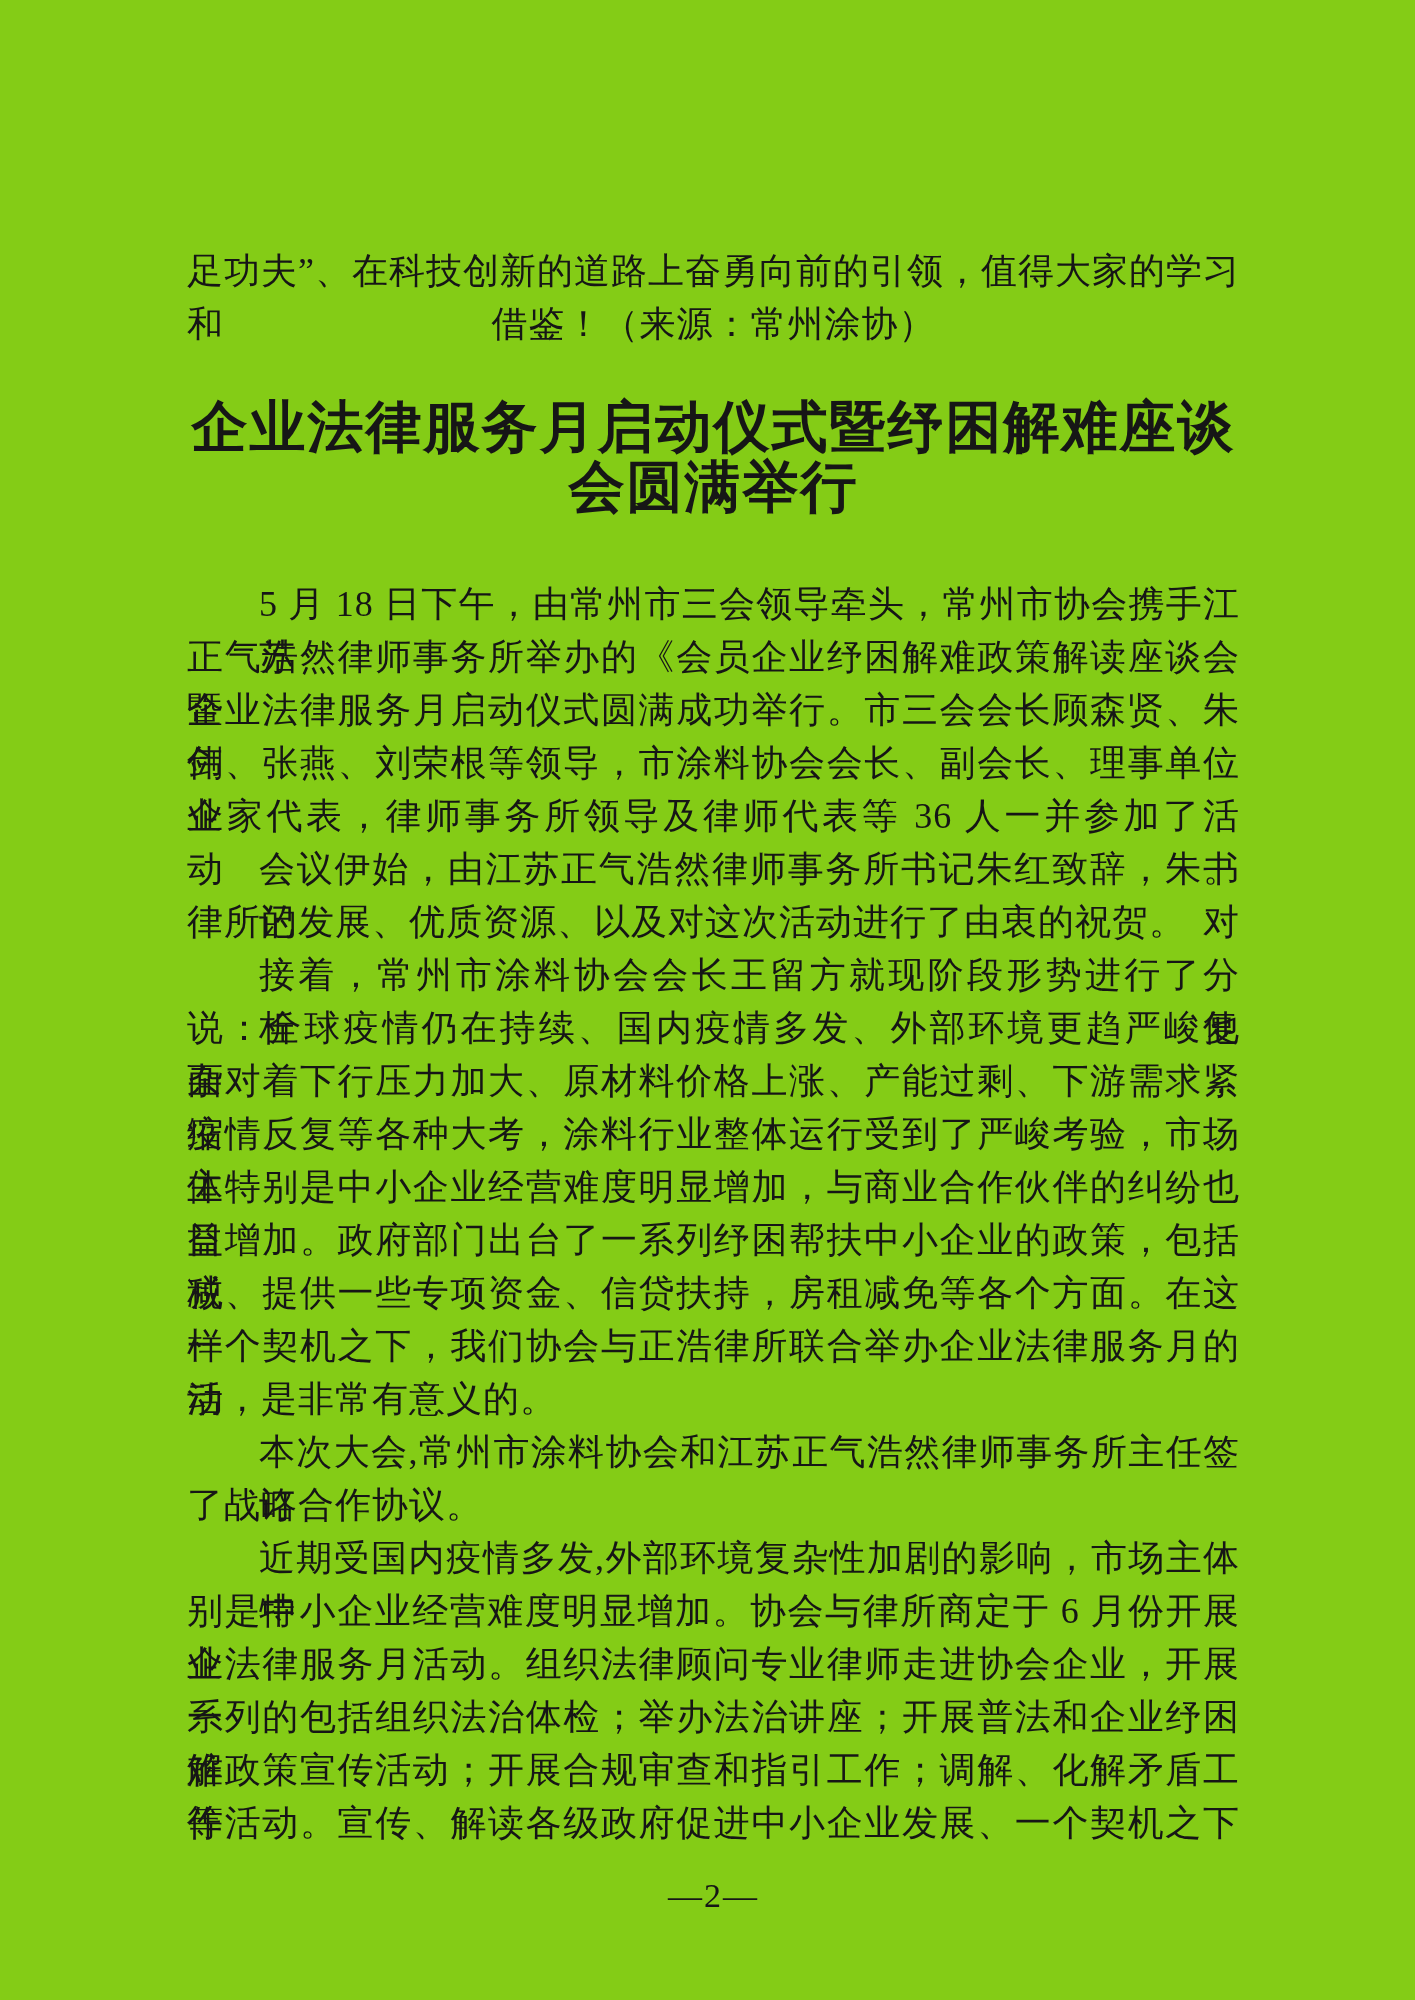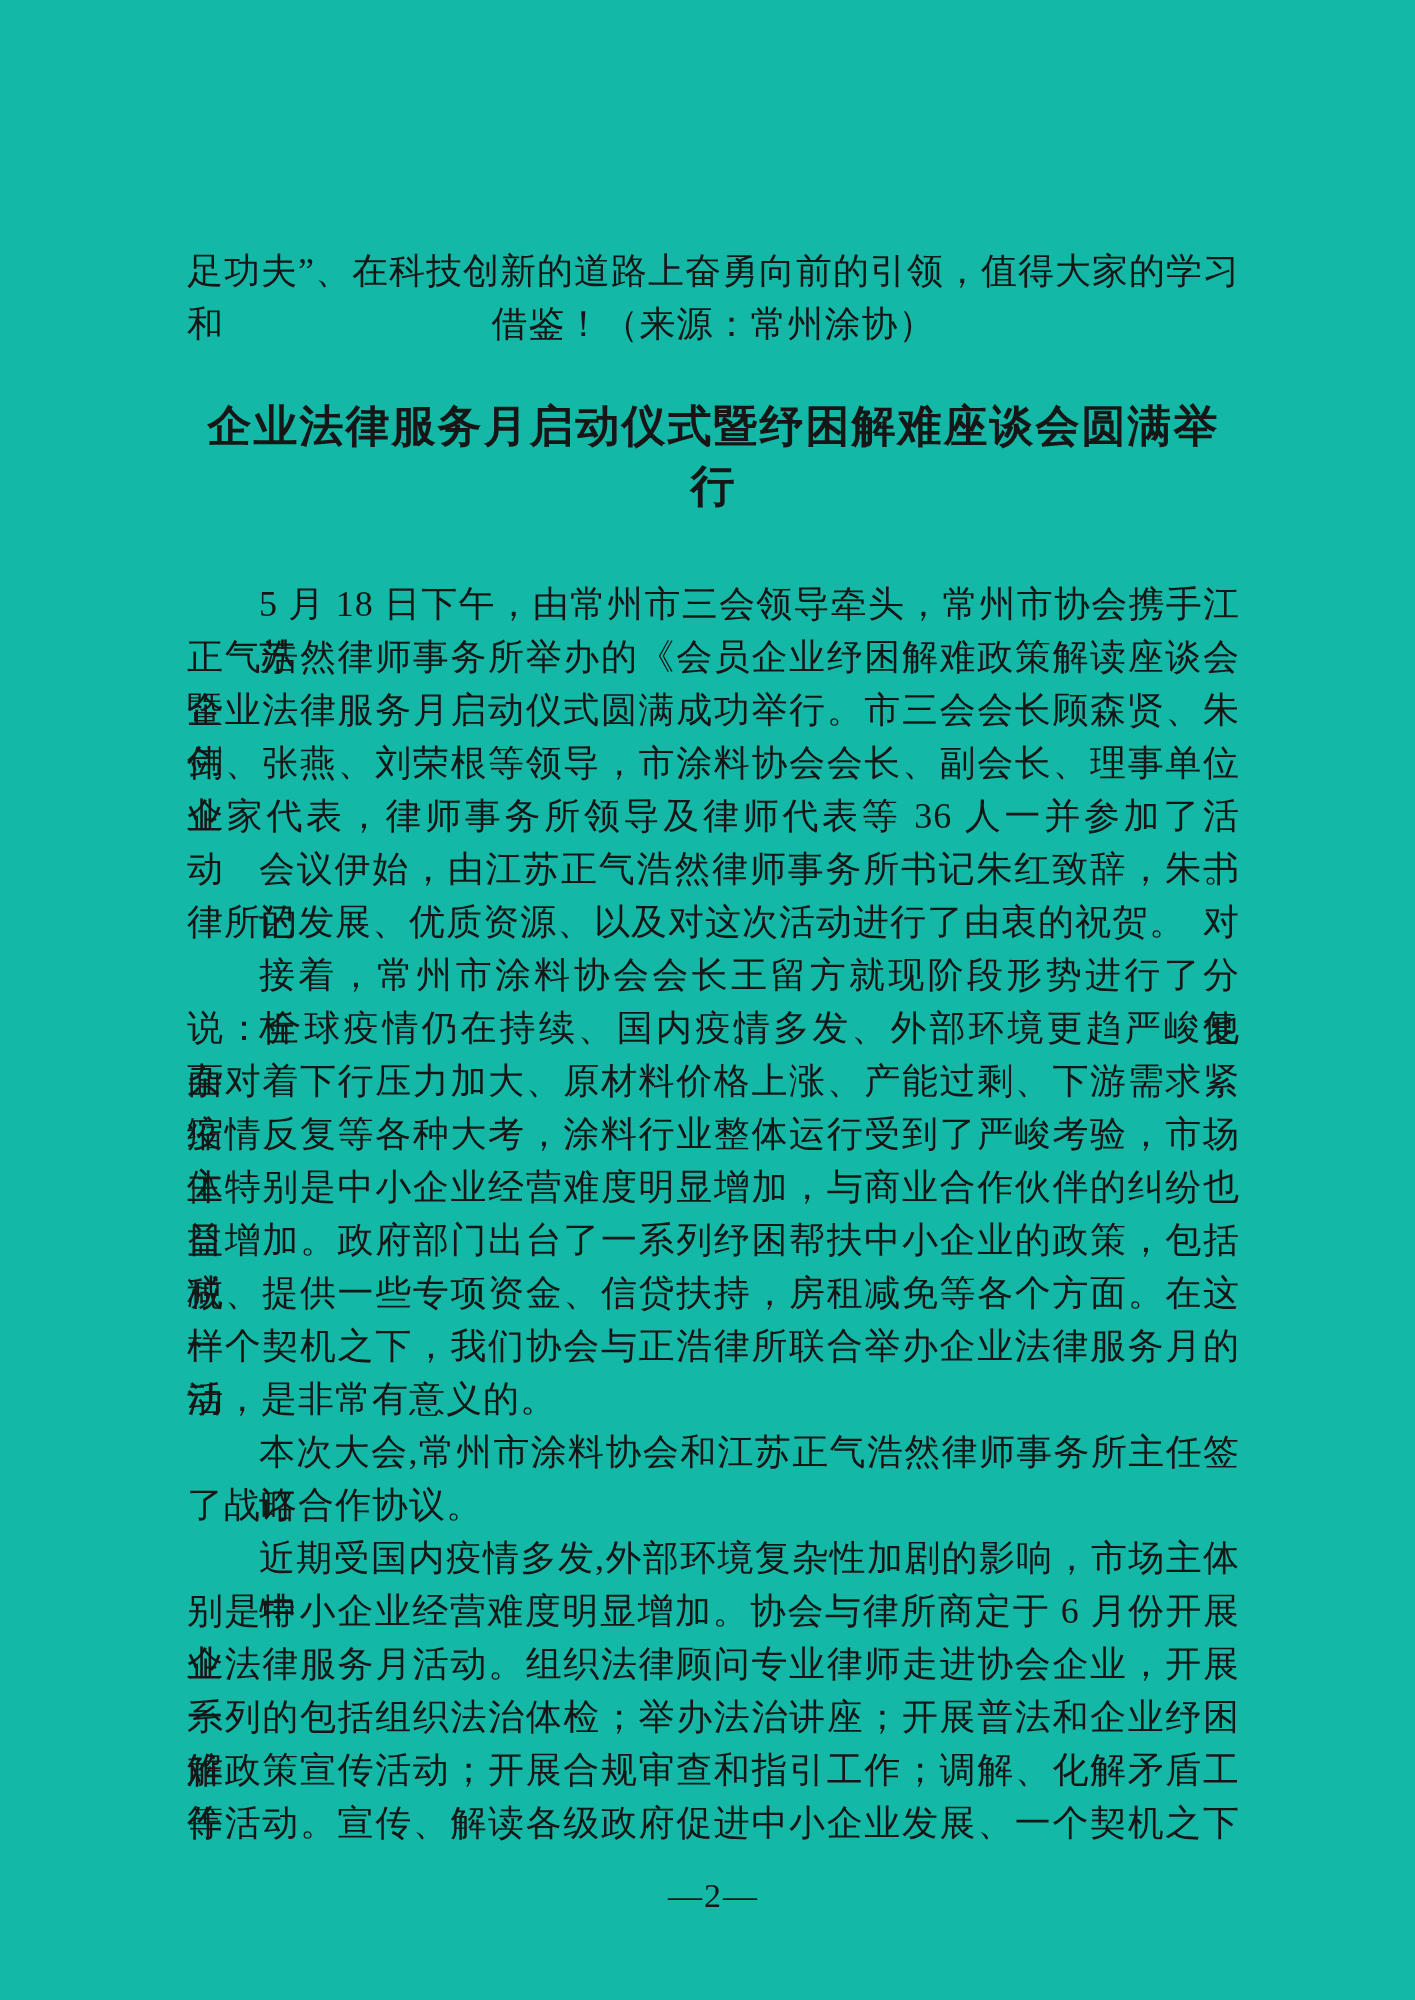--- a/index.html
+++ b/index.html
@@ -4,21 +4,21 @@
 <style>
   html, body {
     margin: 0;
     padding: 0;
     background: #ffffff;
   }
   .page {
     position: relative;
     width: 1415px;
     height: 2000px;
-    background: #14b8a6;
+    background: #84cc16;
     color: #161616;
     font-family: "Liberation Serif", "DejaVu Serif", serif;
     box-sizing: border-box;
     padding: 245px 175px 0 187px;
     overflow: hidden;
   }
   .line {
     font-size: 36px;
     line-height: 53px;
     height: 53px;
@@ -37,21 +37,21 @@
   .split-line {
     display: flex;
     justify-content: center;
     font-size: 36px;
     line-height: 53px;
     height: 53px;
     letter-spacing: 1px;
   }
   .article-title {
     margin: 46px 0 0 0;
-    font-size: 44px;
+    font-size: 56px;
     line-height: 60px;
     font-weight: bold;
     text-align: center;
     letter-spacing: 2px;
   }
   .article-body {
     margin-top: 61px;
   }
   .page-number {
     margin-top: 26px;

